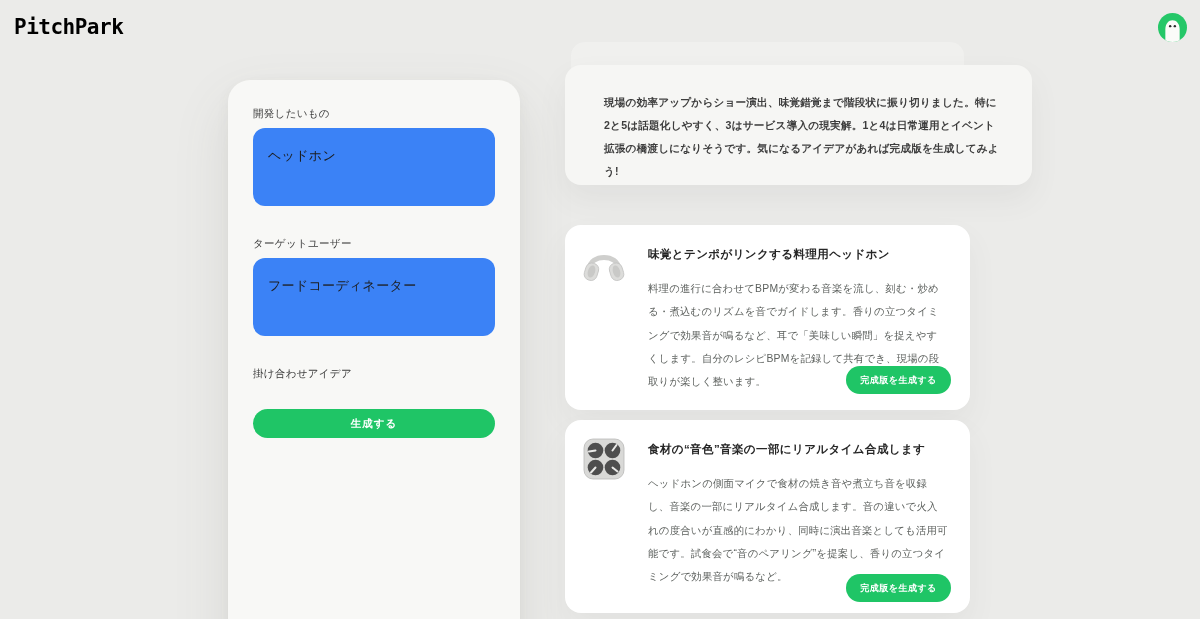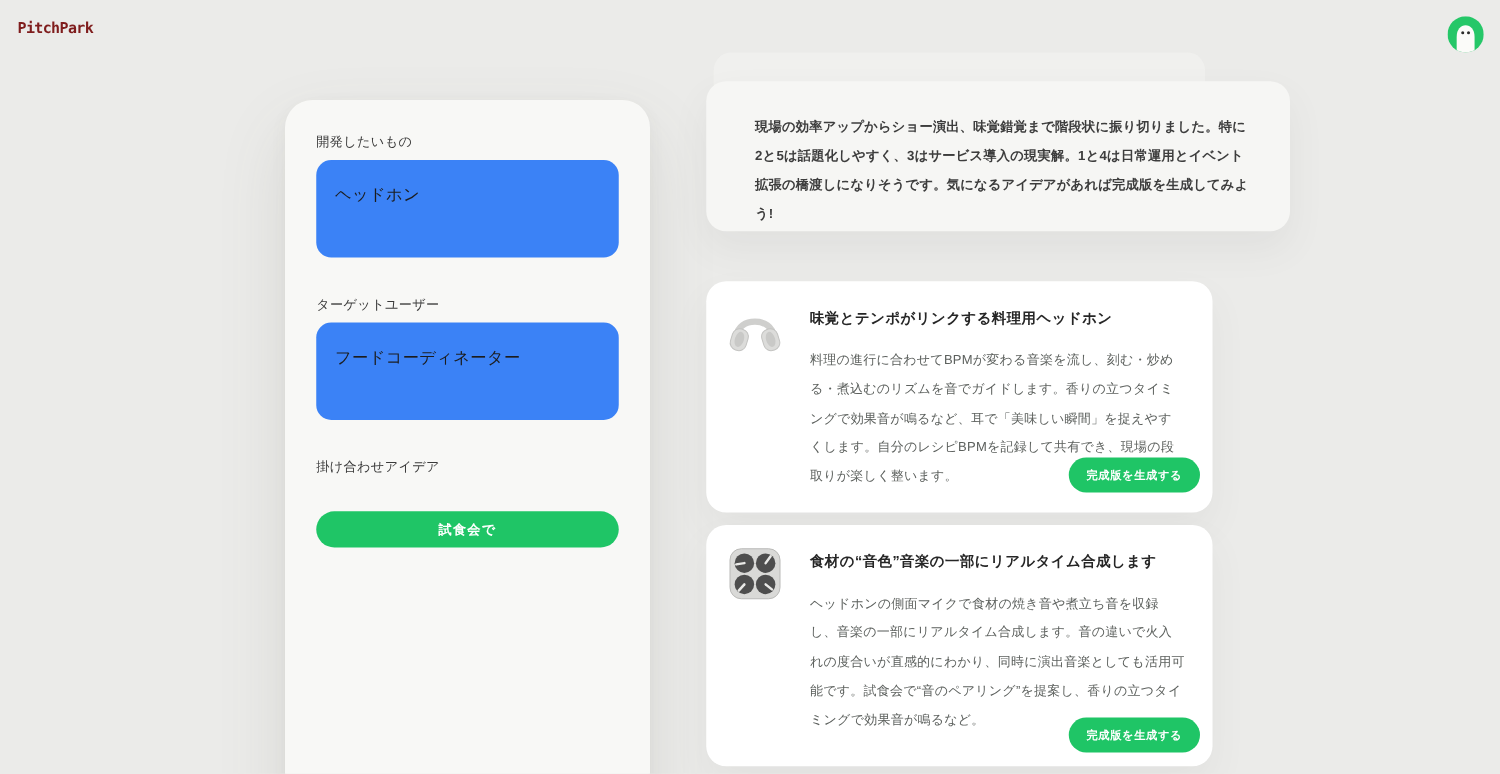--- a/index.html
+++ b/index.html
@@ -8,21 +8,21 @@
     position:relative;
     background:#ebebe9;
     font-family:"Liberation Sans","DejaVu Sans",sans-serif;
     overflow:hidden;
     color:#222;
   }
   
   .logo {
     position:absolute; left:14px; top:15px;
     font-family:"DejaVu Sans Mono",monospace;
-    font-size:12px; font-weight:700; letter-spacing:-0.5px; color:#7f1d1d;
+    font-size:21px; font-weight:700; letter-spacing:-0.5px; color:#000000;
   }
   .avatar {
     position:absolute; right:13px; top:13px; width:29px; height:29px;
     border-radius:50%; cursor:pointer;
   }
   
   .form-card {
     position:absolute; left:228px; top:80px; width:292px; height:589px;
     background:#f8f8f6; border-radius:22px;
     box-shadow:0 24px 55px rgba(90,90,82,0.13), 0 4px 14px rgba(90,90,82,0.05);
@@ -70,21 +70,21 @@
   .card-icon { position:absolute; left:15px; top:15px; width:48px; height:48px; }
   .card-title {
     position:absolute; left:83px; top:22px;
     font-size:11.5px; font-weight:700; color:#262626; letter-spacing:0.4px;
   }
   .card-desc {
     position:absolute; left:83px; top:52px; width:300px;
     font-size:10.4px; color:#5d615e; line-height:23.3px; letter-spacing:0.2px;
   }
   .card-btn {
-    position:absolute; right:10px; width:105px; height:28px;
+    position:absolute; right:19px; width:105px; height:28px;
     background:#1fc566; border:none; border-radius:14px; cursor:pointer;
     color:#ffffff; font-size:9px; font-weight:700; letter-spacing:0.5px;
     font-family:inherit;
   }
   .card-1 .card-btn { bottom:16px; }
   .card-2 .card-btn { bottom:11px; }
 </style>
 </head>
 <body>
 
@@ -109,21 +109,21 @@
 <div class="form-card">
 
   <label class="field-label">開発したいもの</label>
   <textarea class="field-input" style="">ヘッドホン</textarea>
 
   <label class="field-label">ターゲットユーザー</label>
   <textarea class="field-input" style="">フードコーディネーター</textarea>
 
   <label class="field-label">掛け合わせアイデア</label>
 
-  <button class="generate-btn">試食会で</button>
+  <button class="generate-btn">生成する</button>
 </div>
 
 <div class="peek-card"></div>
 
 <div class="summary-card">
   <div class="summary-text">現場の効率アップからショー演出、味覚錯覚まで階段状に振り切りました。特に2と5は話題化しやすく、3はサービス導入の現実解。1と4は日常運用とイベント拡張の橋渡しになりそうです。気になるアイデアがあれば完成版を生成してみよう!</div>
 </div>
 
 <div class="idea-card card-1">
   <svg class="card-icon" viewBox="0 0 48 48">

